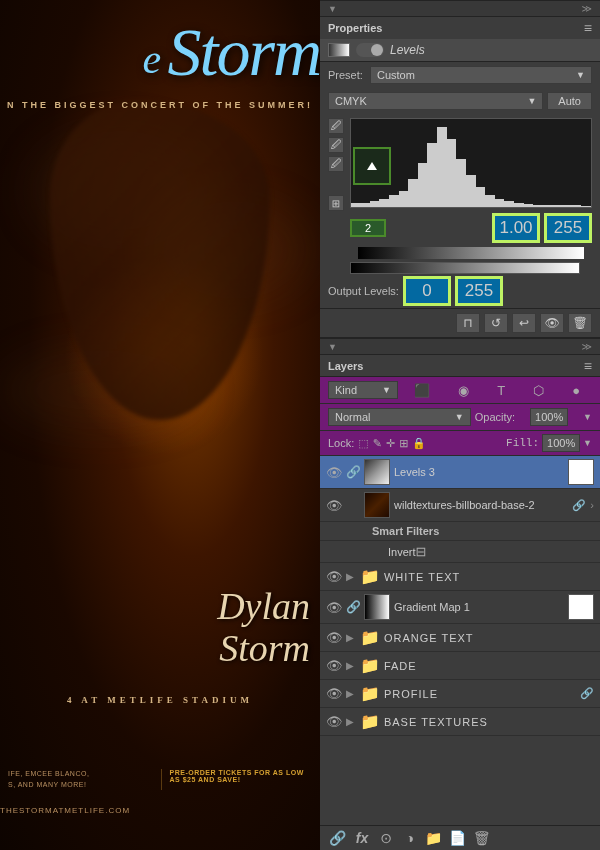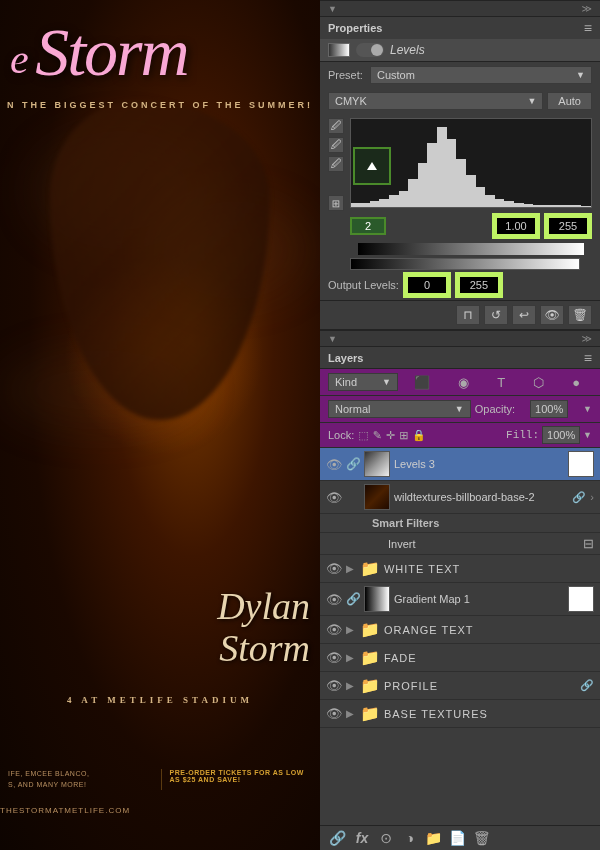--- a/index.html
+++ b/index.html
@@ -37,25 +37,25 @@
       height: 200px;
       background: radial-gradient(circle, rgba(180,80,0,0.5) 0%, transparent 70%);
       border-radius: 50%;
     }
 
     .poster-text-storm {
       position: absolute;
       top: 18px;
       left: 0;
       right: 0;
-      text-align: left;
+      text-align: right;
       font-size: 68px;
       font-style: italic;
       font-family: Georgia, serif;
-      color: #f9a8d4;
+      color: #7dd3fc;
       text-shadow: 2px 2px 8px rgba(0,0,0,0.8);
       padding-left: 10px;
       line-height: 1;
       letter-spacing: -2px;
     }
 
     .poster-subtitle {
       position: absolute;
       top: 100px;
       left: 0;
@@ -323,24 +323,24 @@
       background: #2a5a2a;
       border: 2px solid #4a8a4a;
       padding: 1px 4px;
       color: #fff;
       font-size: 11px;
       width: 34px;
       text-align: center;
     }
 
     .level-input {
-      background: #000000;
-      border: 5px solid #bef264;
-      color: #cccccc;
-      font-size: 11px;
+      background: #0369a1;
+      border: 3px solid #bef264;
+      color: #cccccc;
+      font-size: 17px;
       padding: 2px 4px;
       width: 48px;
       text-align: center;
     }
 
     .gradient-bar {
       margin: 2px 8px;
       height: 12px;
       background: linear-gradient(to right, #000, #fff);
       width: 248px;
@@ -609,21 +609,20 @@
       color: #bbbbbb;
       font-size: 11px;
       font-weight: bold;
     }
 
     .invert-row {
       padding: 3px 6px 3px 68px;
       border-bottom: 1px solid #2e2e2e;
       display: flex;
       align-items: center;
-      justify-content: space-between;
     }
 
     .invert-label {
       color: #cccccc;
       font-size: 11px;
     }
 
     .invert-icon {
       color: #aaa;
       font-size: 13px;

